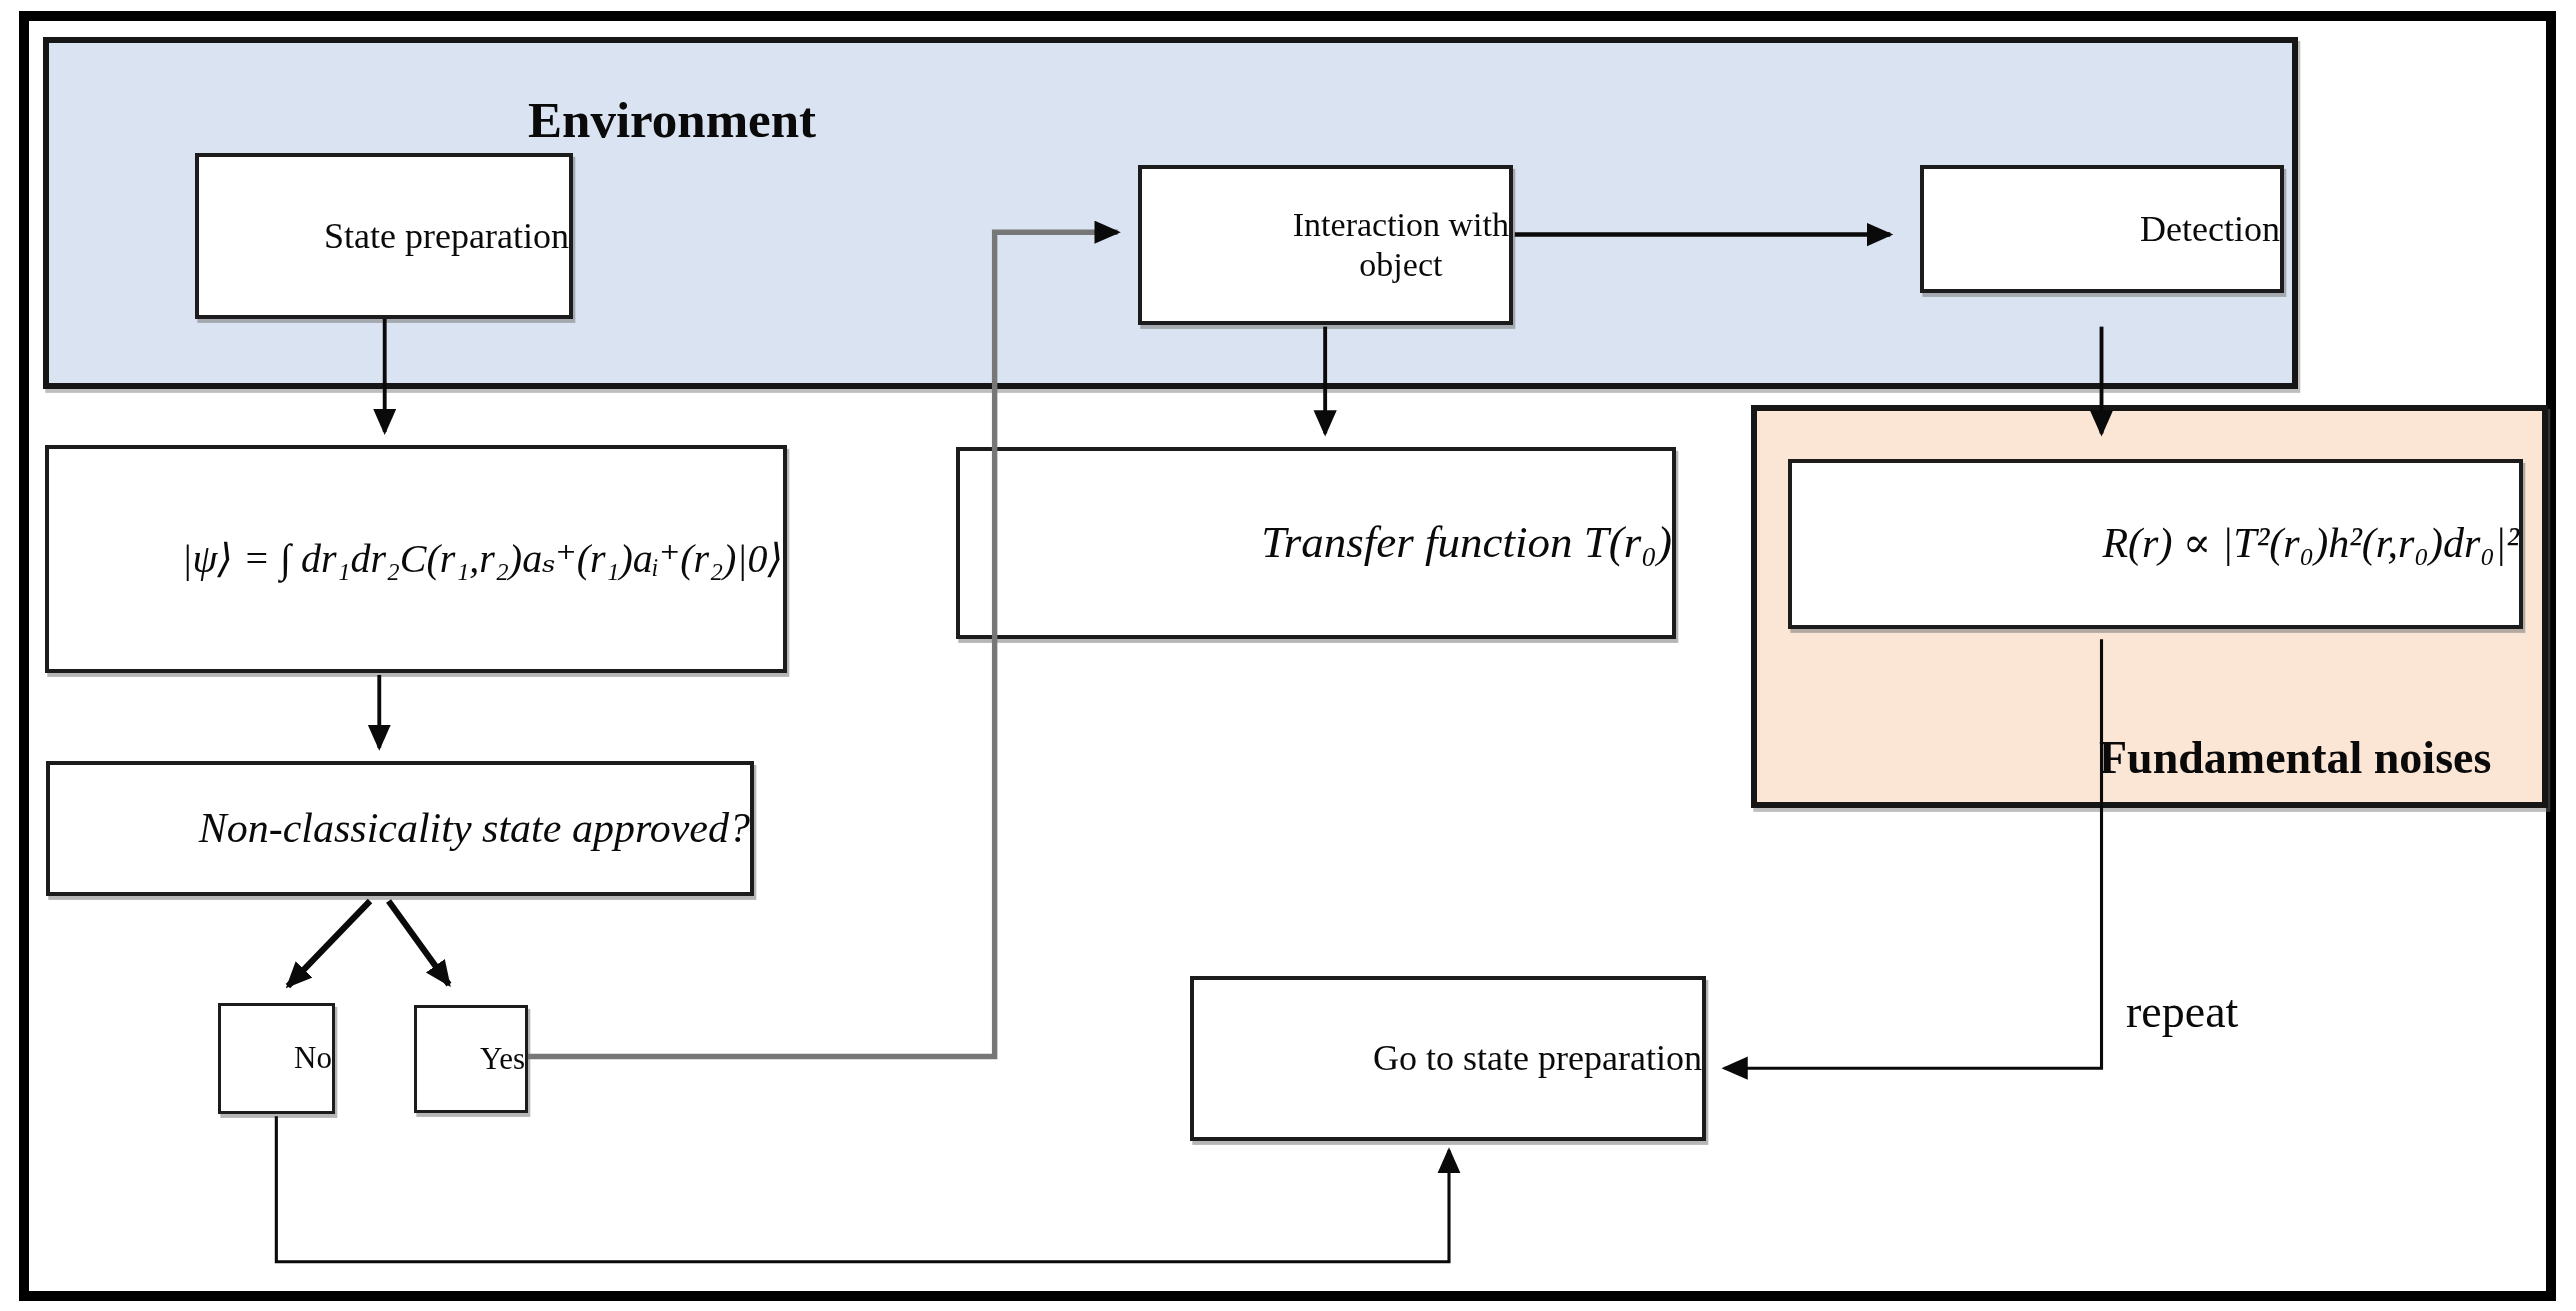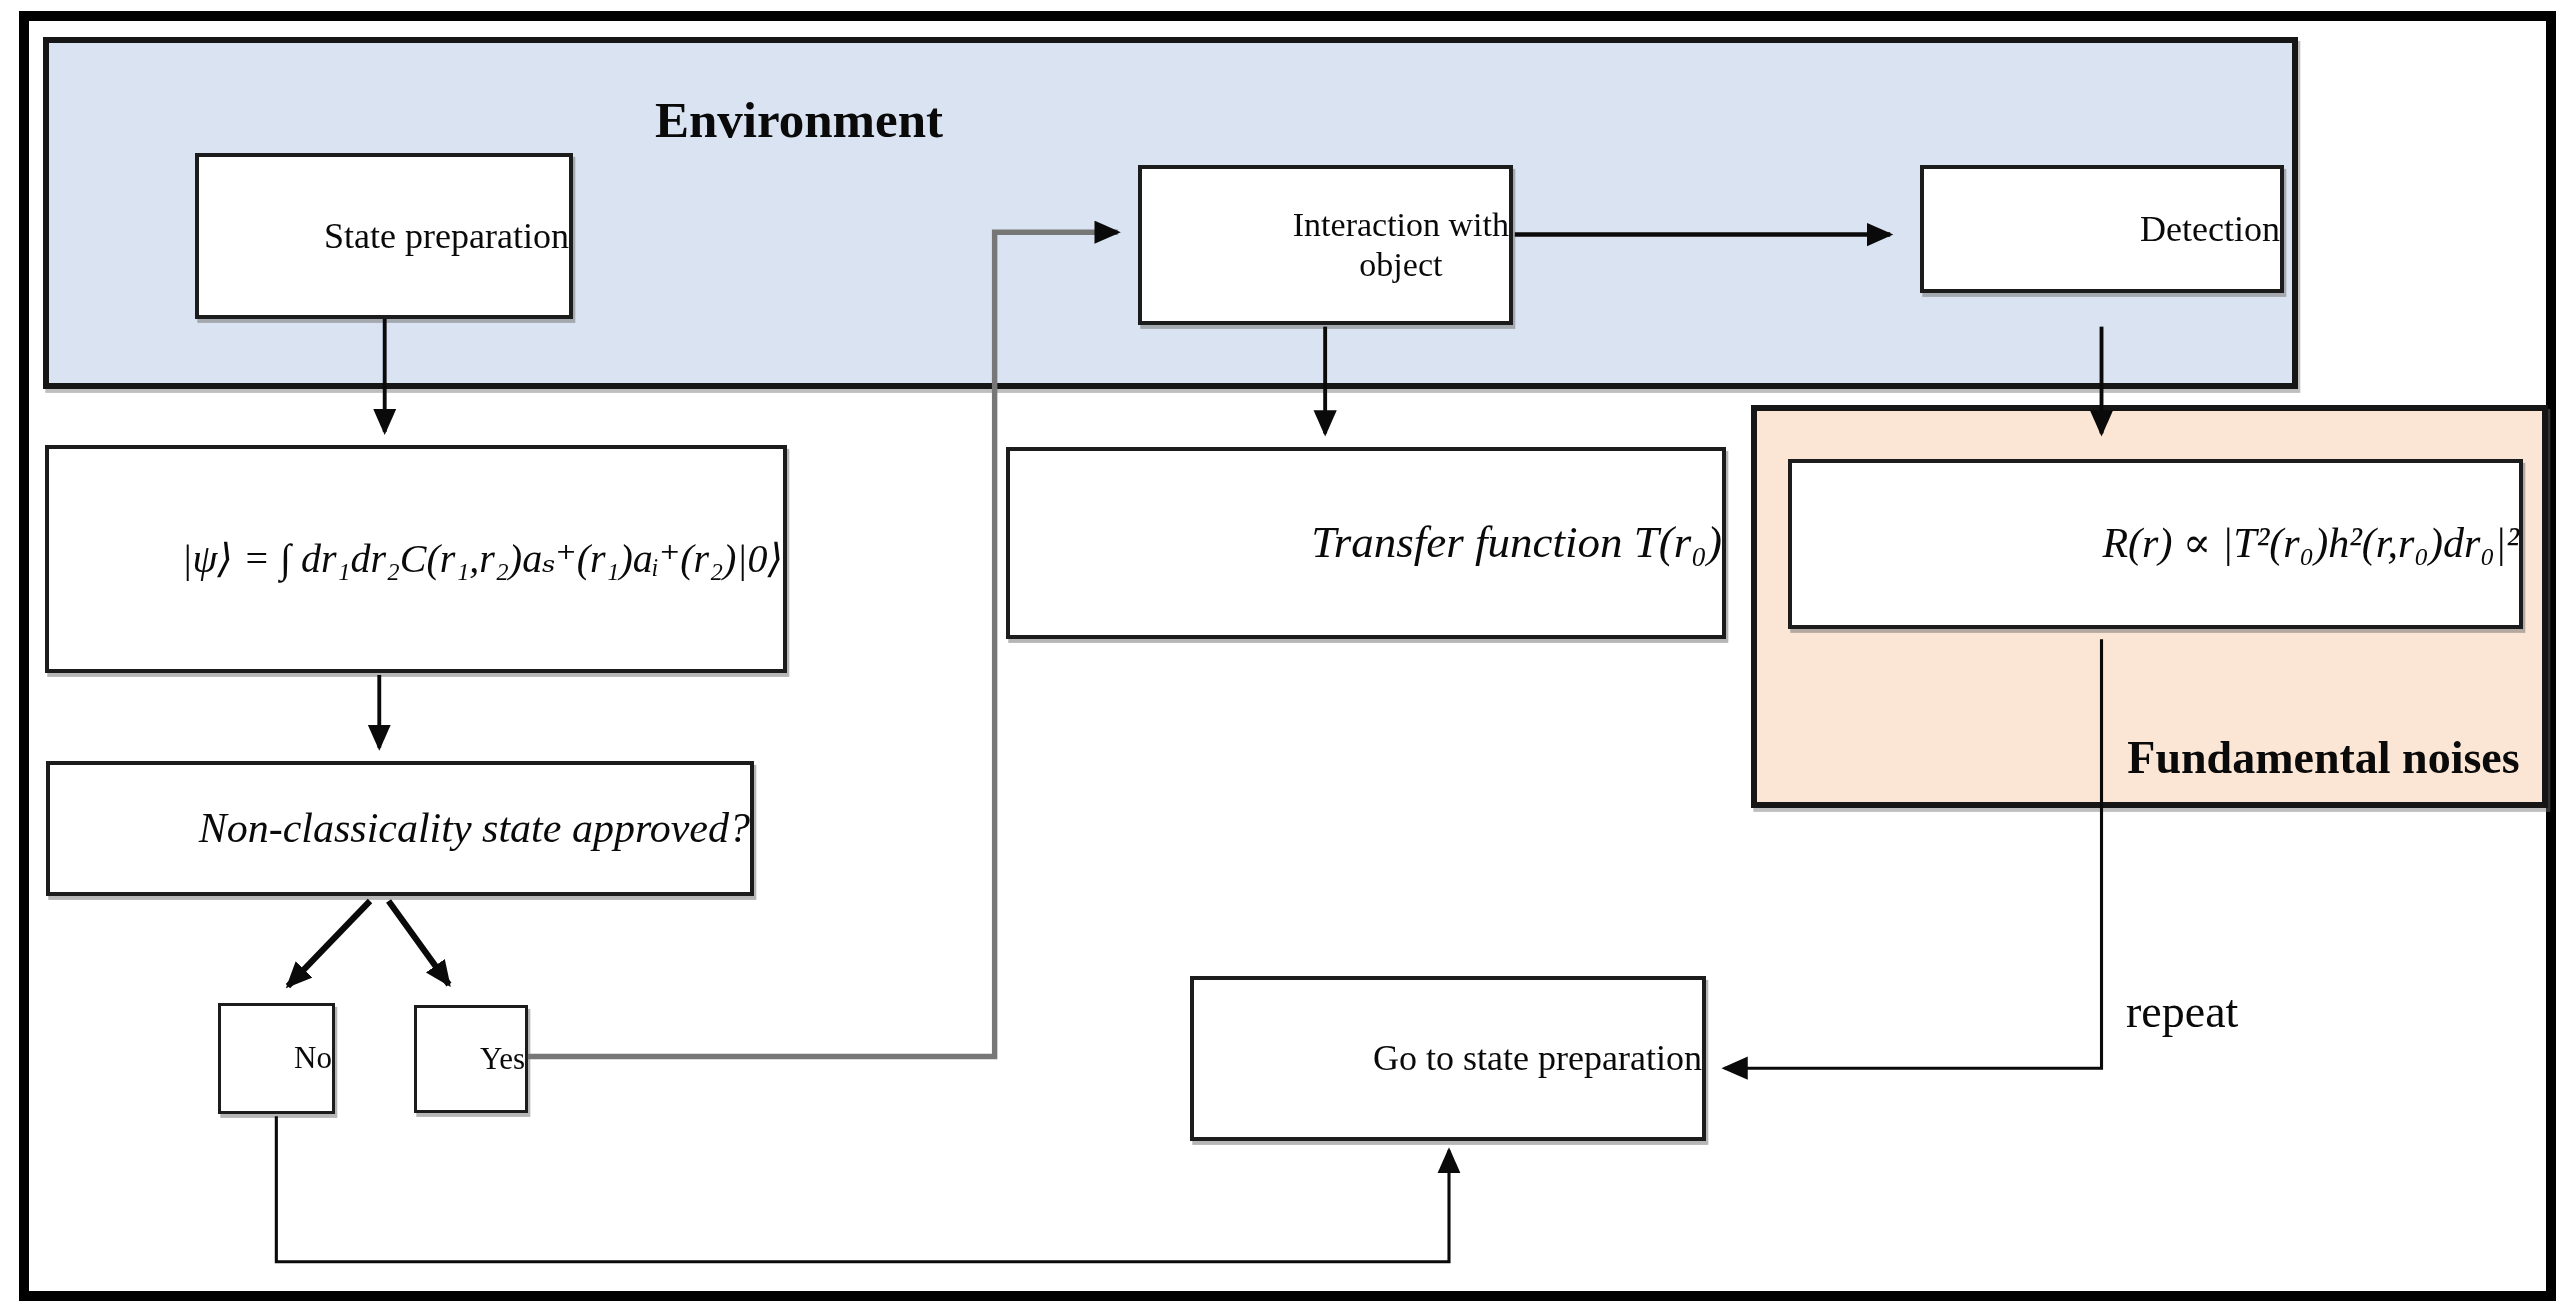--- a/index.html
+++ b/index.html
@@ -8,21 +8,21 @@
   .outer-frame{position:absolute;left:19.4px;top:10.8px;width:2537px;height:1290px;
                border:10.8px solid #000000;box-sizing:border-box;}
   .region{position:absolute;box-sizing:border-box;border:6.2px solid #161616;
           box-shadow:2.3px 3.9px 0 rgba(110,110,110,0.45);}
   .region.env{left:43px;top:37px;width:2255px;height:352px;background:#dae3f1;}
   .region.noise{left:1751px;top:405px;width:797px;height:403px;background:#fbe5d5;}
   .node{position:absolute;box-sizing:border-box;background:#ffffff;border:4.6px solid #1c1c1c;
         display:flex;align-items:center;justify-content:flex-end;text-align:center;
         box-shadow:2.3px 3.9px 0 rgba(110,110,110,0.5);}
   .node .lbl{white-space:pre-line;line-height:1.18;}
-  .caption{position:absolute;font-weight:bold;text-align:center;}
+  .caption{position:absolute;font-weight:bold;}
   .plain-label{position:absolute;}
   .formula{font-style:italic;}
   svg.wires{position:absolute;left:0;top:0;width:2576px;height:1312px;pointer-events:none;}
 </style>
 </head>
 <body>
 
 <div class="canvas">
 
   <div class="outer-frame"></div>
@@ -43,21 +43,21 @@
   </div>
 
   <div class="node" style="left:1920px;top:165px;width:364px;height:128px;font-size:36px;">
     <span class="lbl">Detection</span>
   </div>
 
   <div class="node" style="left:45px;top:445px;width:742px;height:228px;font-size:40px;">
     <span class="lbl formula">|ψ⟩ = ∫ dr₁dr₂C(r₁,r₂)aₛ⁺(r₁)aᵢ⁺(r₂)|0⟩</span>
   </div>
 
-  <div class="node" style="left:1006px;top:447px;width:720px;height:192px;font-size:45px;">
+  <div class="node" style="left:956px;top:447px;width:720px;height:192px;font-size:45px;">
     <span class="lbl formula">Transfer function T(r₀)</span>
   </div>
 
   <div class="node" style="left:1788px;top:459px;width:735px;height:170px;font-size:42px;">
     <span class="lbl formula">R(r) ∝ |T²(r₀)h²(r,r₀)dr₀|²</span>
   </div>
 
   <div class="node" style="left:46px;top:761px;width:708px;height:135px;font-size:42px;">
     <span class="lbl formula">Non-classicality state approved?</span>
   </div>

